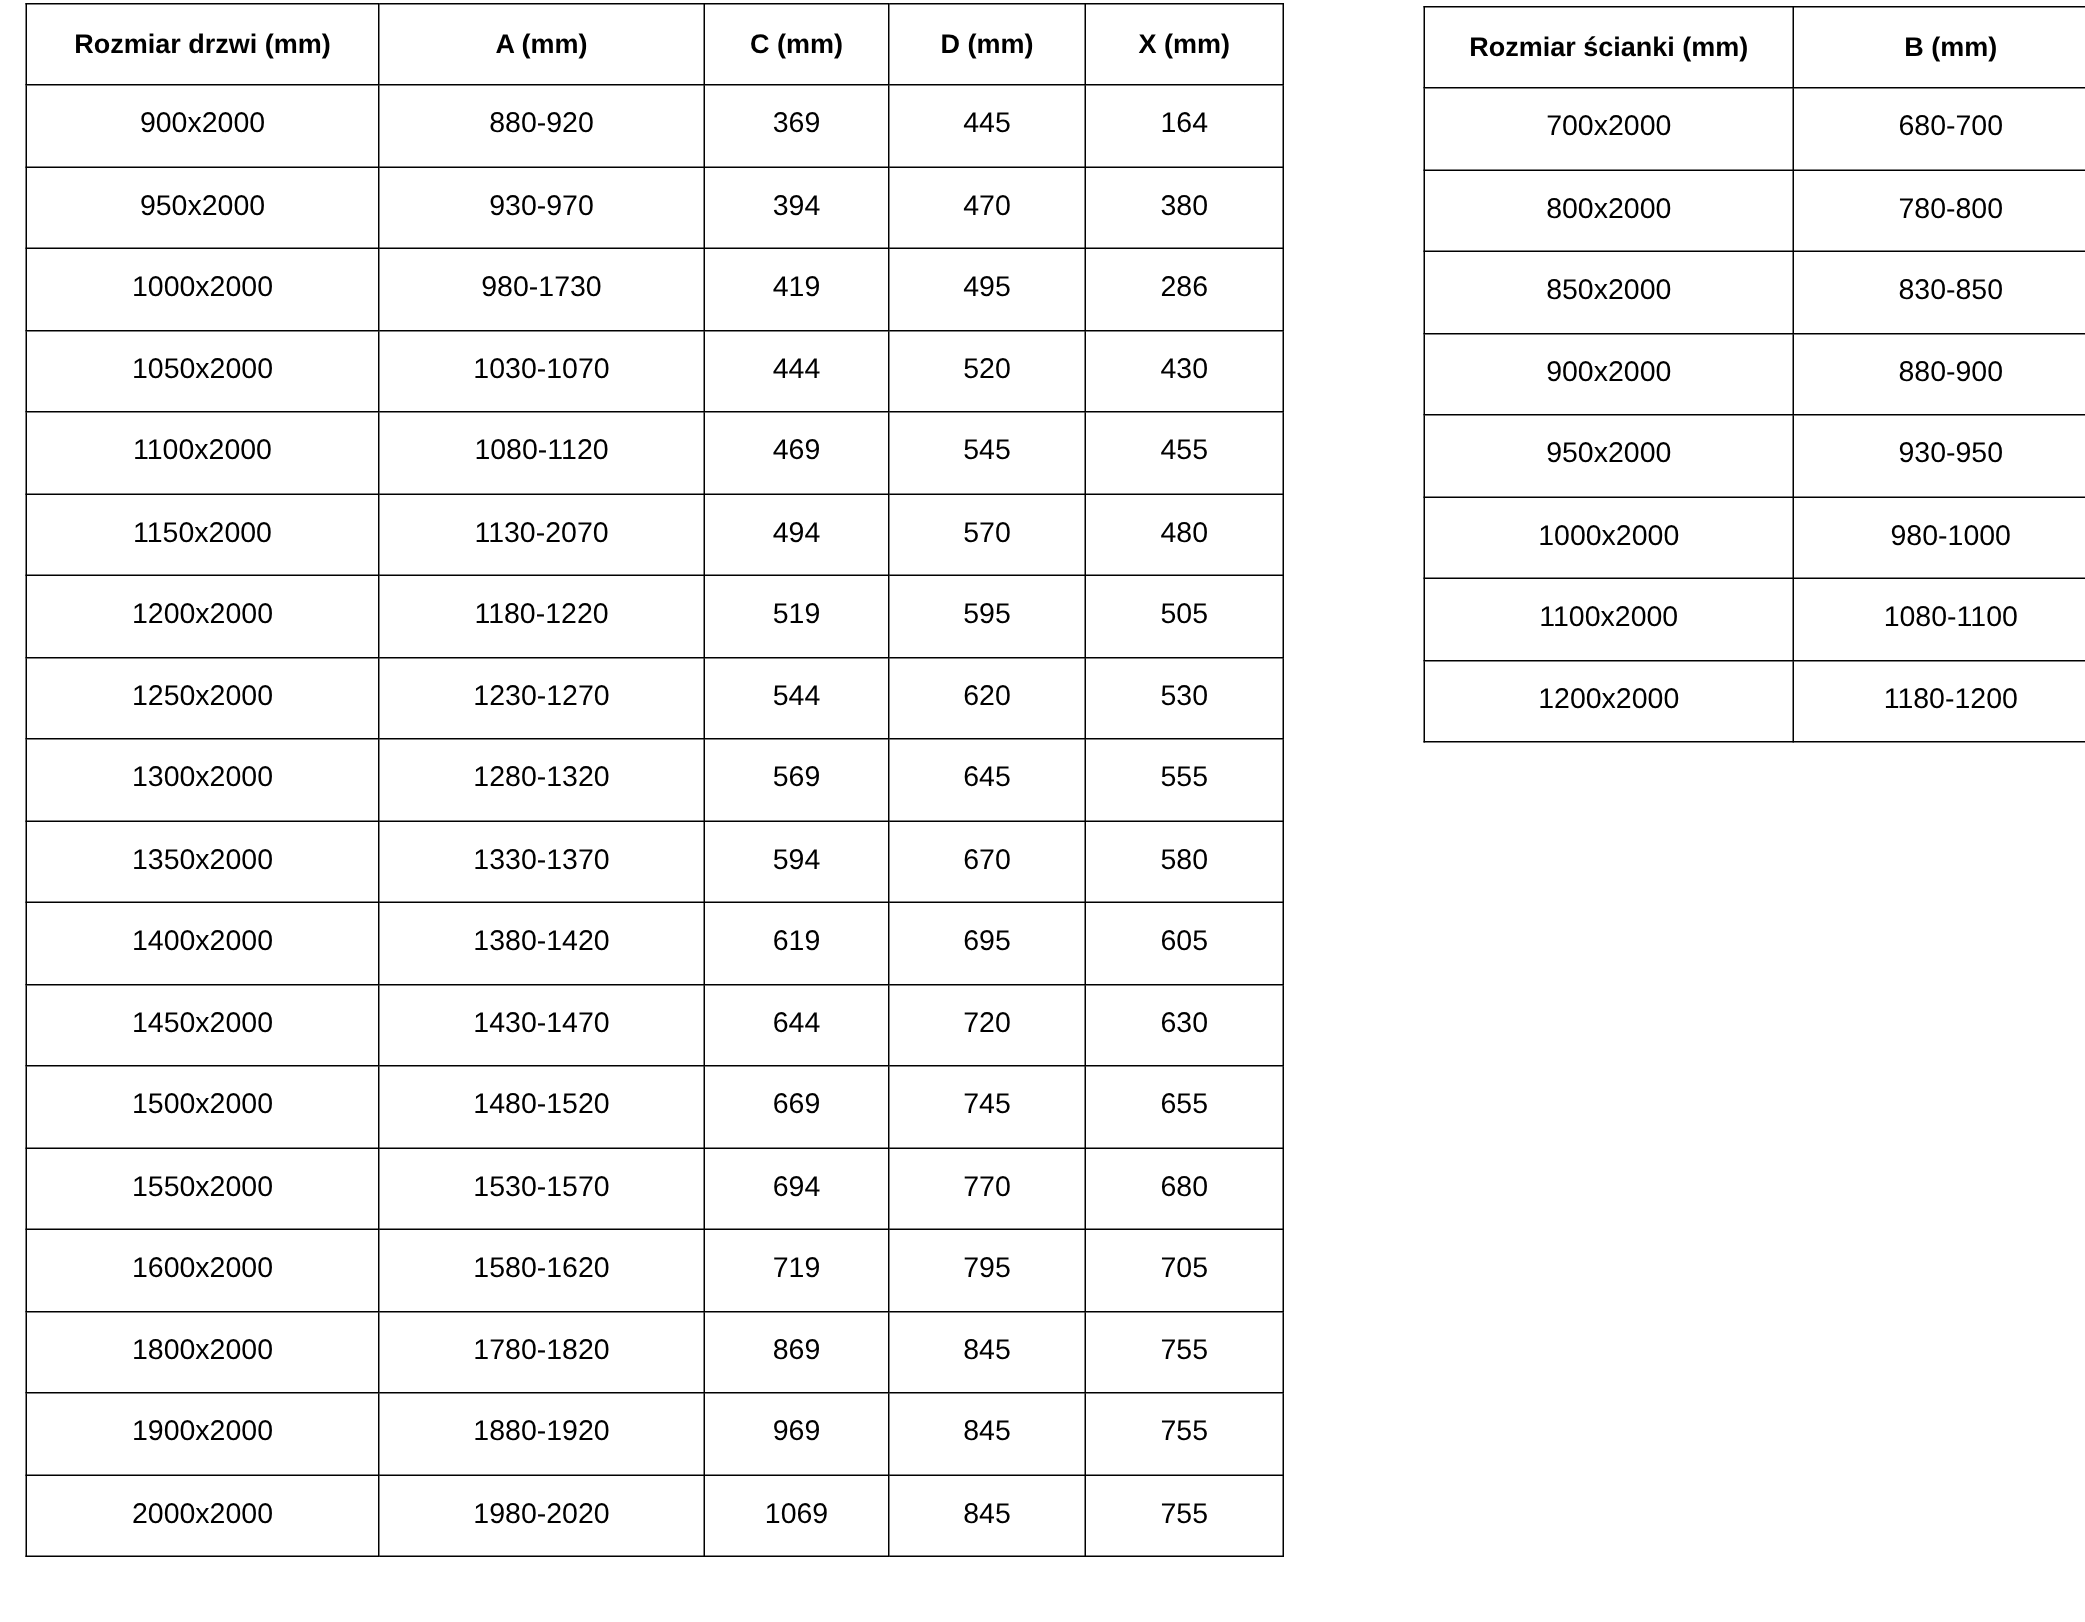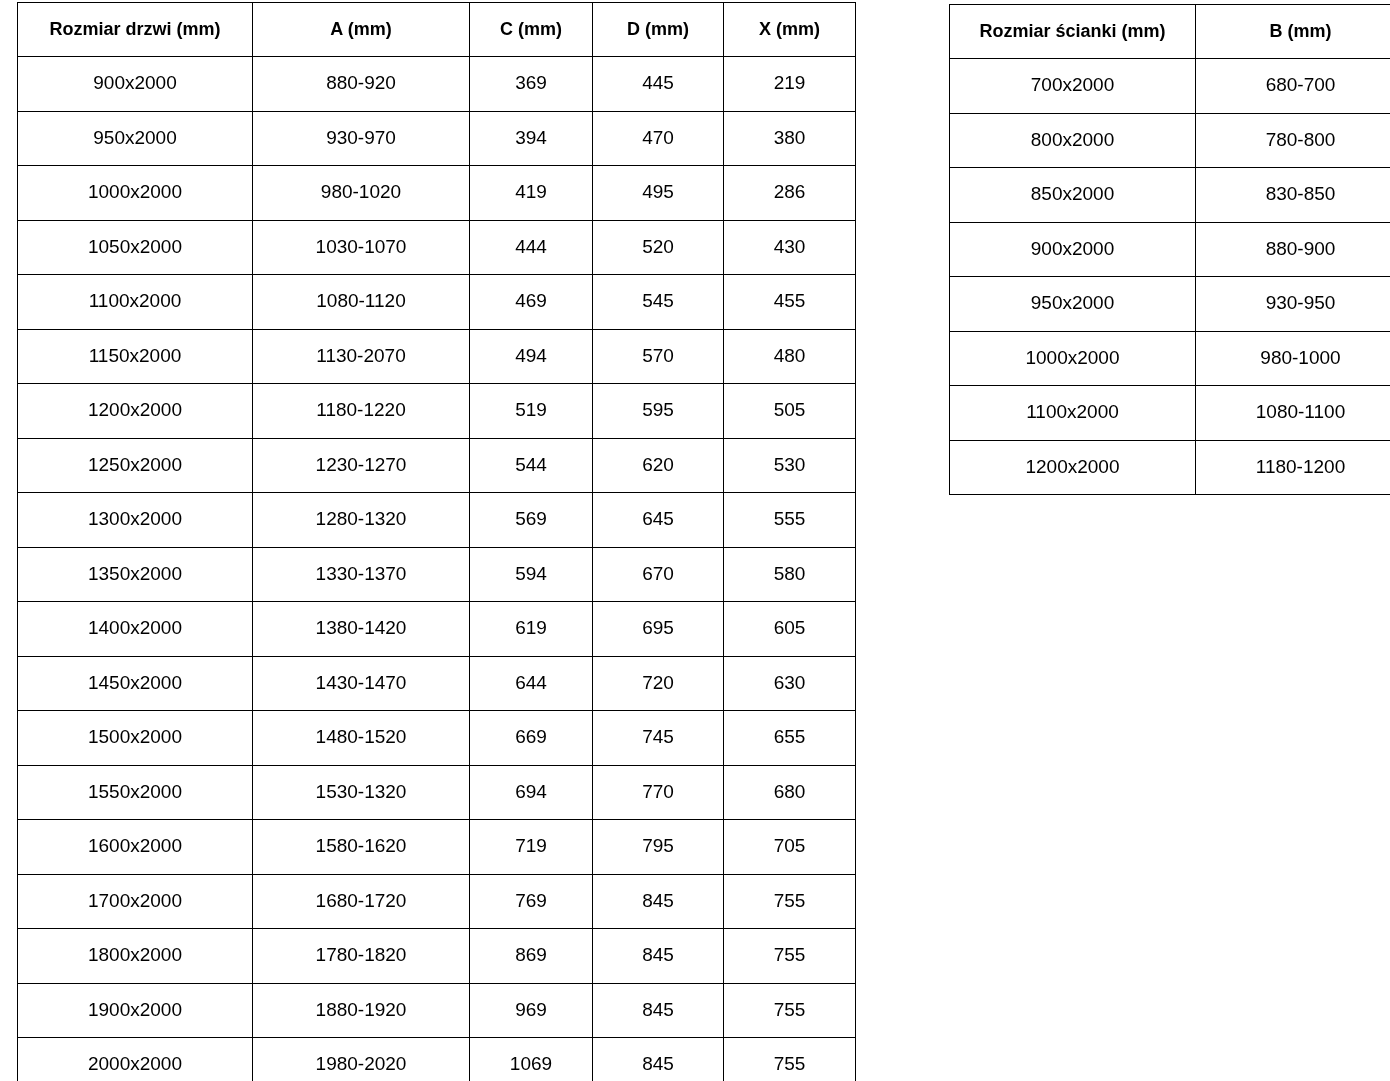--- a/index.html
+++ b/index.html
@@ -86,32 +86,32 @@
         <th>D (mm)</th>
         <th>X (mm)</th>
       </tr>
     </thead>
     <tbody>
       <tr>
         <td>900x2000</td>
         <td>880-920</td>
         <td>369</td>
         <td>445</td>
-        <td>219</td>
+        <td>164</td>
       </tr>
       <tr>
         <td>950x2000</td>
         <td>930-970</td>
         <td>394</td>
         <td>470</td>
         <td>380</td>
       </tr>
       <tr>
         <td>1000x2000</td>
-        <td>980-1020</td>
+        <td>980-1730</td>
         <td>419</td>
         <td>495</td>
         <td>286</td>
       </tr>
       <tr>
         <td>1050x2000</td>
         <td>1030-1070</td>
         <td>444</td>
         <td>520</td>
         <td>430</td>
@@ -174,38 +174,31 @@
       </tr>
       <tr>
         <td>1500x2000</td>
         <td>1480-1520</td>
         <td>669</td>
         <td>745</td>
         <td>655</td>
       </tr>
       <tr>
         <td>1550x2000</td>
-        <td>1530-1320</td>
+        <td>1530-1570</td>
         <td>694</td>
         <td>770</td>
         <td>680</td>
       </tr>
       <tr>
         <td>1600x2000</td>
         <td>1580-1620</td>
         <td>719</td>
         <td>795</td>
         <td>705</td>
-      </tr>
-      <tr>
-        <td>1700x2000</td>
-        <td>1680-1720</td>
-        <td>769</td>
-        <td>845</td>
-        <td>755</td>
       </tr>
       <tr>
         <td>1800x2000</td>
         <td>1780-1820</td>
         <td>869</td>
         <td>845</td>
         <td>755</td>
       </tr>
       <tr>
         <td>1900x2000</td>

